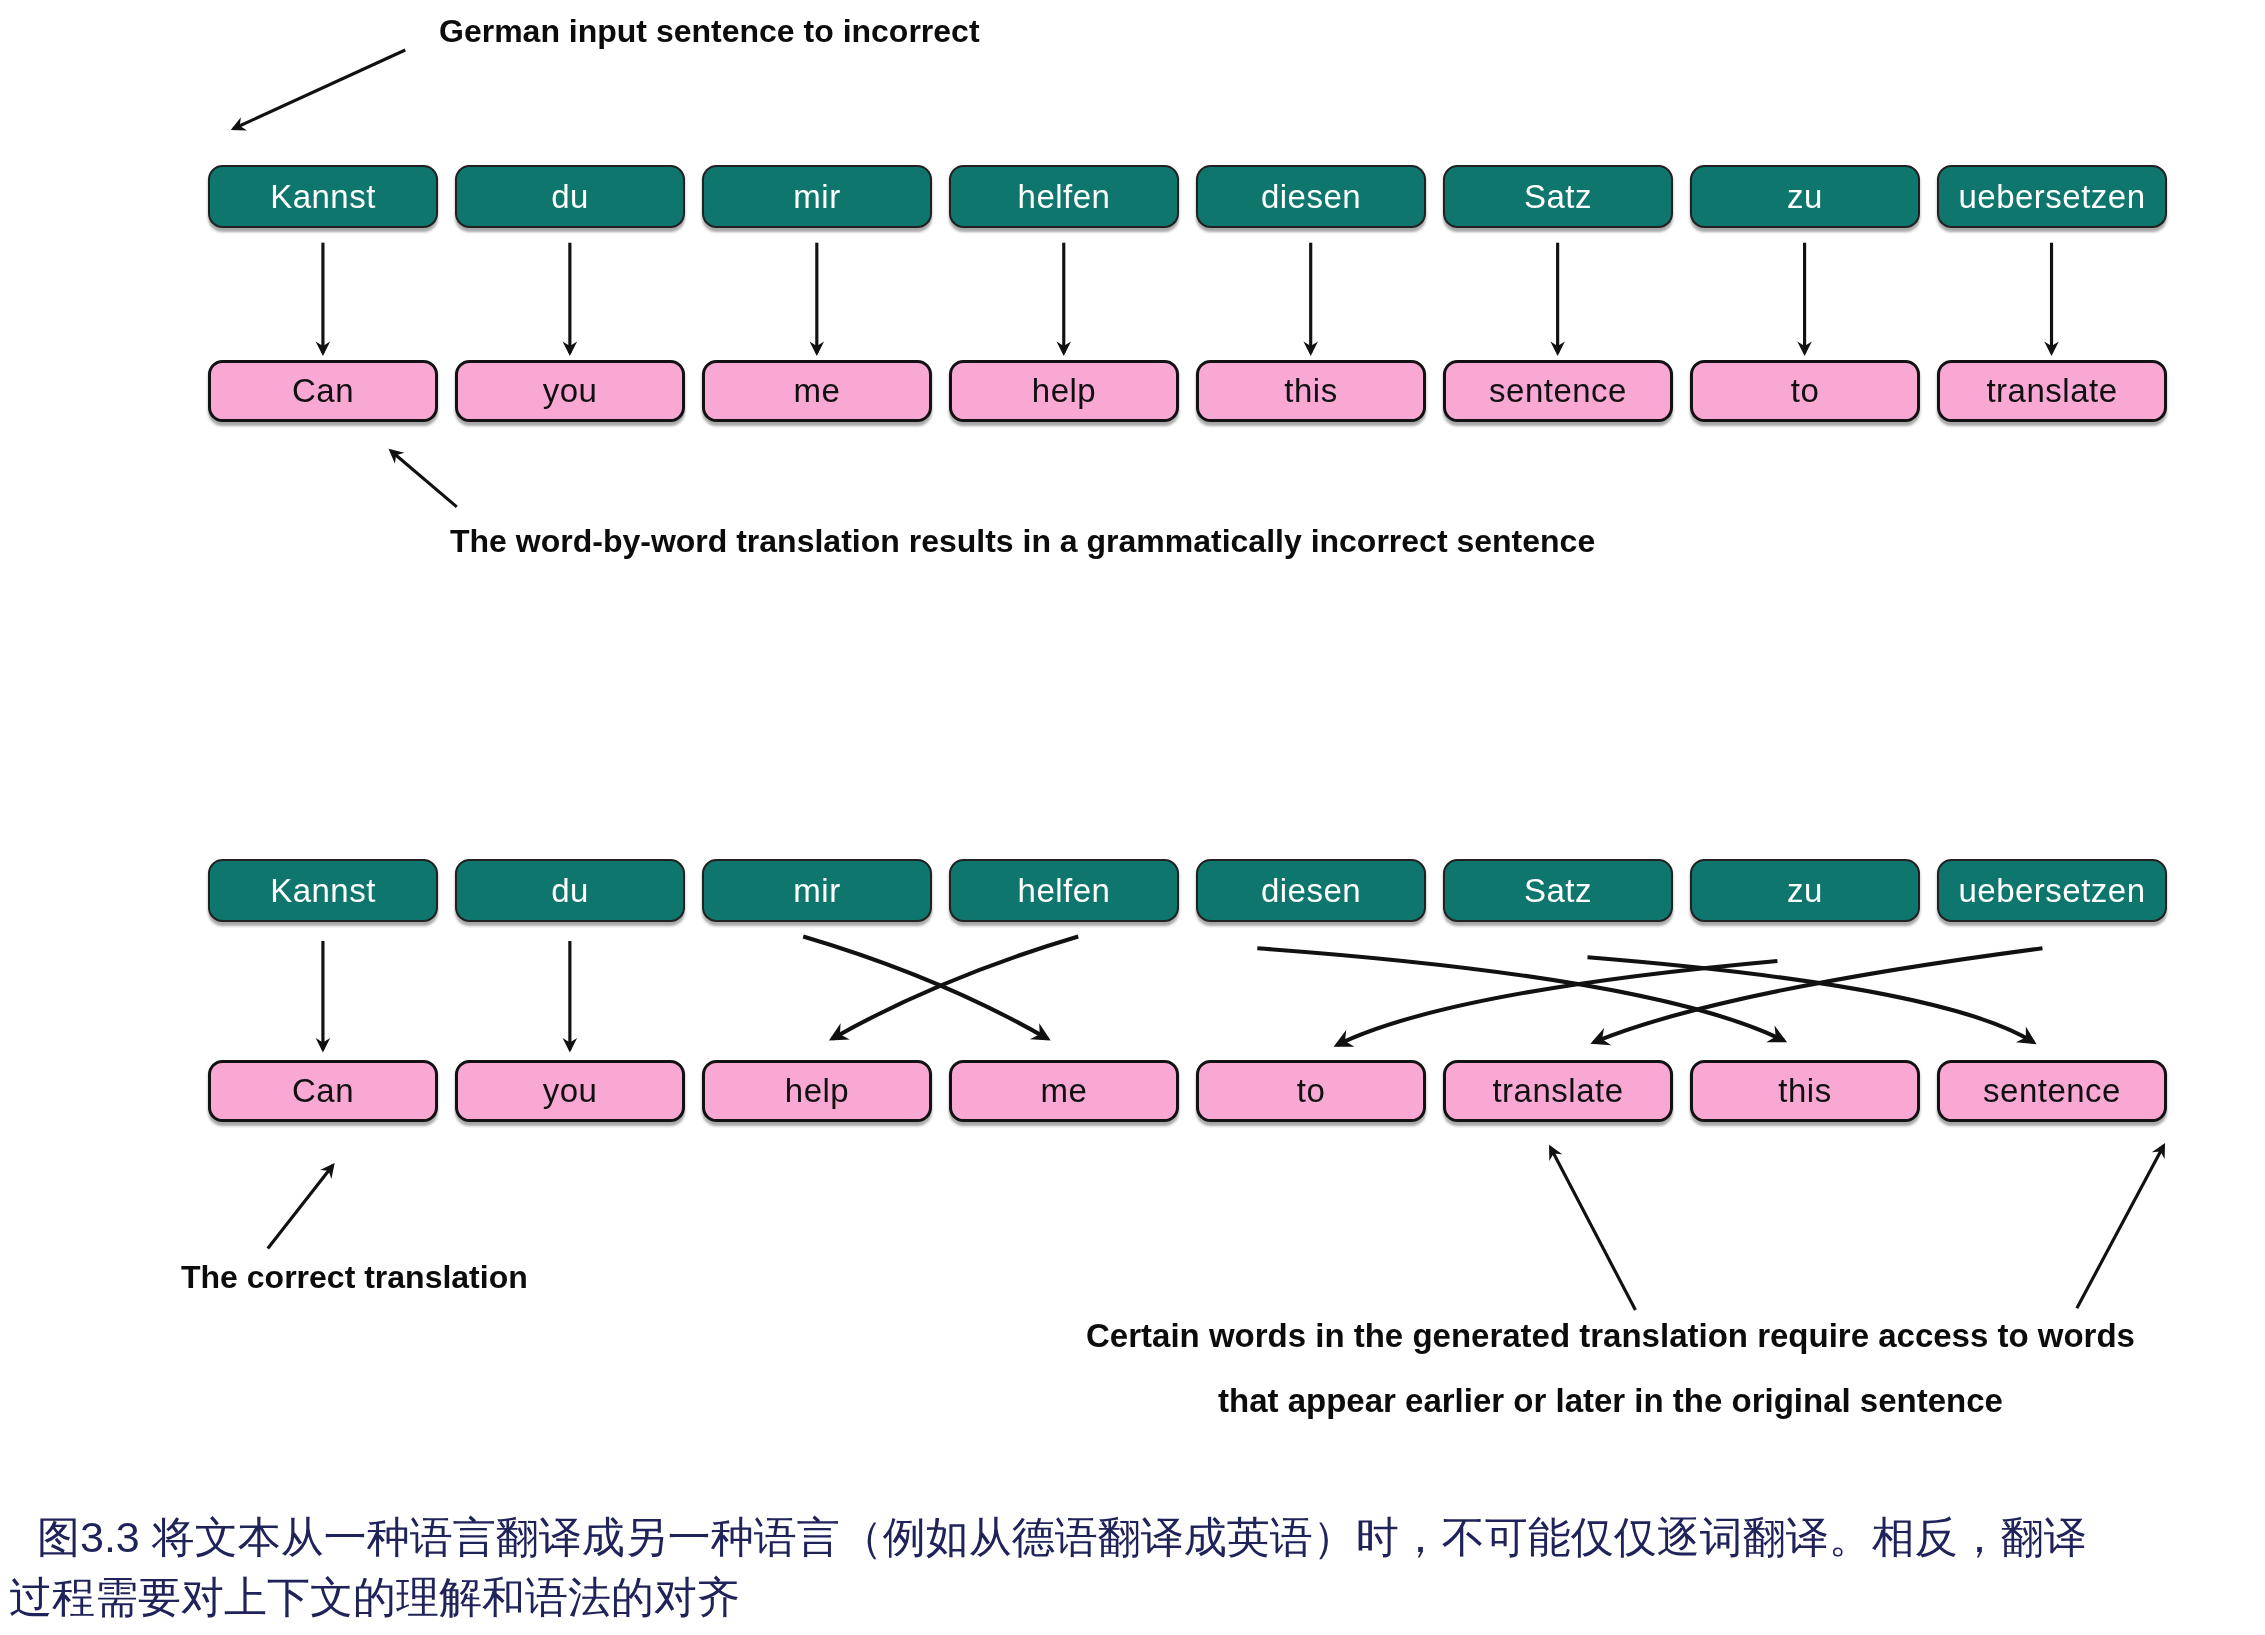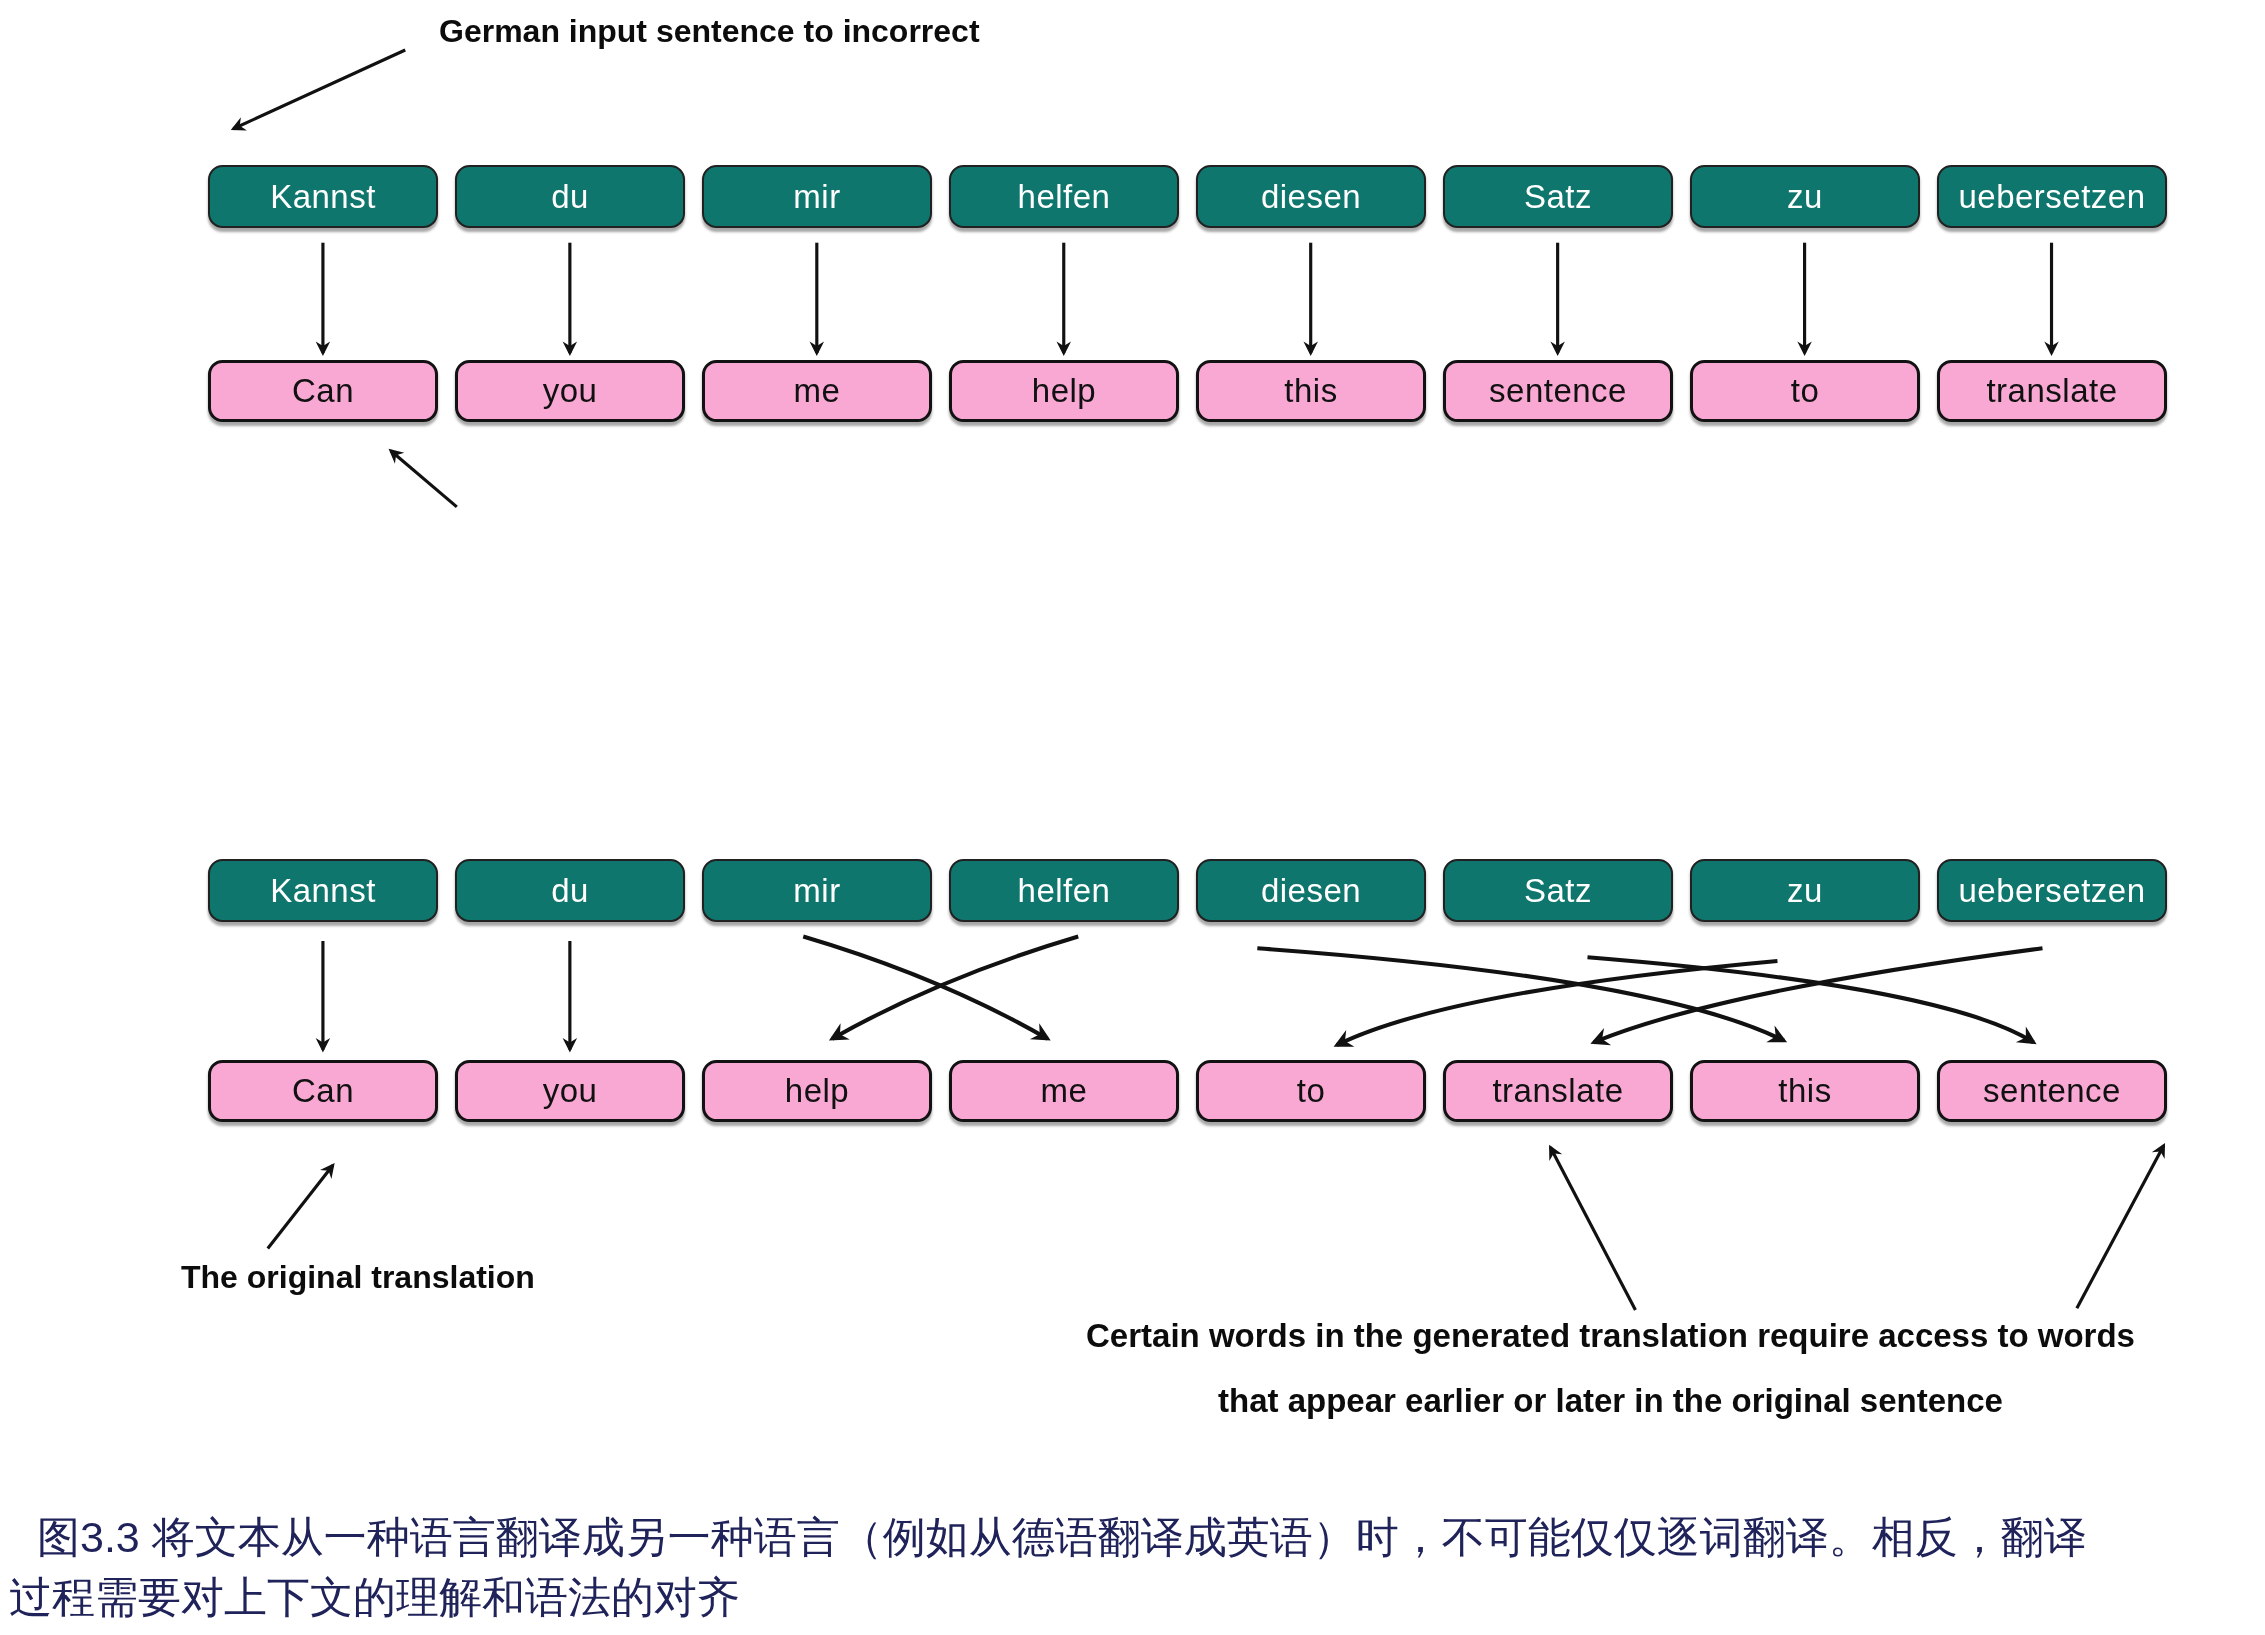--- a/index.html
+++ b/index.html
@@ -47,20 +47,21 @@
     <div class="wbox e">Can</div>
     <div class="wbox e">you</div>
     <div class="wbox e">me</div>
     <div class="wbox e">help</div>
     <div class="wbox e">this</div>
     <div class="wbox e">sentence</div>
     <div class="wbox e">to</div>
     <div class="wbox e">translate</div>
   </div>
 
+  <div class="note" style="left:450px;top:523px;">The word-by-word translation results in a grammatically incorrect sentence</div>
 
   <div class="row" style="top:859px;">
     <div class="wbox g">Kannst</div>
     <div class="wbox g">du</div>
     <div class="wbox g">mir</div>
     <div class="wbox g">helfen</div>
     <div class="wbox g">diesen</div>
     <div class="wbox g">Satz</div>
     <div class="wbox g">zu</div>
     <div class="wbox g">uebersetzen</div>
@@ -70,21 +71,21 @@
     <div class="wbox e">Can</div>
     <div class="wbox e">you</div>
     <div class="wbox e">help</div>
     <div class="wbox e">me</div>
     <div class="wbox e">to</div>
     <div class="wbox e">translate</div>
     <div class="wbox e">this</div>
     <div class="wbox e">sentence</div>
   </div>
 
-  <div class="note" style="left:181px;top:1259px;">The original translation</div>
+  <div class="note" style="left:181px;top:1259px;">The correct translation</div>
 
   <div class="note note-center" style="left:950px;top:1303px;width:1321px;">
     <div>Certain words in the generated translation require access to words</div>
     <div>that appear earlier or later in the original sentence</div>
   </div>
 
   <svg class="overlay" width="2265" height="1636" viewBox="0 0 2504 1808">
     <defs>
       <marker id="ah" viewBox="0 0 12 12" refX="9" refY="6" markerWidth="5.5" markerHeight="5.5" orient="auto">
         <path d="M1 1 L11 6 L1 11 L4.2 6 z" fill="#111111"></path>

